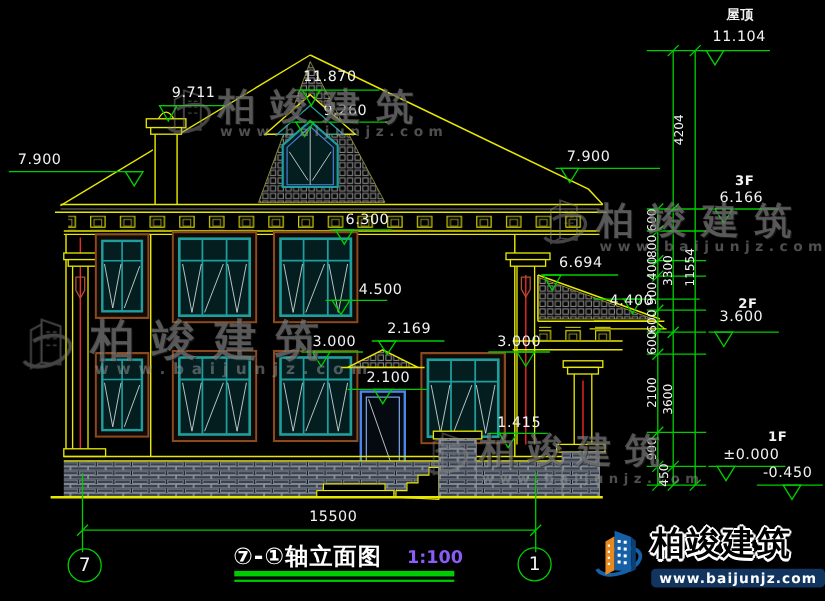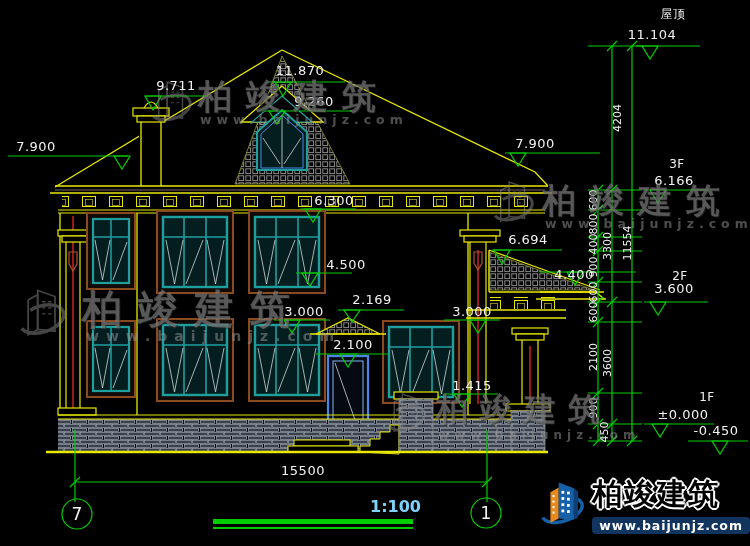--- a/index.html
+++ b/index.html
@@ -1,26 +1,26 @@
 <!DOCTYPE html>
 <html><head>
 <meta charset="utf-8">
 <style>
   html,body{margin:0;padding:0;background:#000;}
   #canvas{position:relative;width:750px;height:546px;background:#000;overflow:hidden;
           font-family:"DejaVu Sans","Liberation Sans",sans-serif;}
   #canvas svg.draw{position:absolute;left:0;top:0;}
   .lbl{position:absolute;color:#f2f2f2;font-size:13px;white-space:nowrap;
        transform:translate(-50%,-50%);letter-spacing:0.5px;}
-  .lvl{font-size:12px;font-weight:normal;}
+  .lvl{font-size:12px;font-weight:bold;}
   .vdim{position:absolute;color:#f2f2f2;font-size:11px;white-space:nowrap;
         transform:translate(-50%,-50%) rotate(-90deg);}
   .bub{position:absolute;color:#f2f2f2;font-size:17px;transform:translate(-50%,-50%);}
   .title-label{position:absolute;color:#fff;font-size:21px;font-weight:bold;letter-spacing:1px;}
-  .title-scale{position:absolute;color:#7dd3fc;font-size:16px;font-weight:bold;}
+  .title-scale{position:absolute;color:#8b5cf6;font-size:16px;font-weight:bold;}
   .t-bar{position:absolute;background:#00cd00;}
   .wm-brand{position:absolute;color:rgba(150,150,150,0.52);font-weight:bold;white-space:nowrap;
             text-shadow:1px 1px 0 rgba(40,40,40,0.6);}
   .wm-url{position:absolute;color:rgba(150,150,150,0.52);font-weight:bold;white-space:nowrap;}
   .logo-box{position:absolute;left:538px;top:462px;width:212px;height:84px;display:flex;align-items:center;}
   .logo-text{margin-left:6px;}
   .logo-brand{font-size:30px;font-weight:bold;color:#000;letter-spacing:2px;white-space:nowrap;
       text-shadow:-2px 0 #fff,2px 0 #fff,0 -2px #fff,0 2px #fff,-1px -1px #fff,1px 1px #fff,-1px 1px #fff,1px -1px #fff;}
   .logo-url{margin-top:2px;background:#12355f;border-radius:4px;color:#fff;font-weight:bold;
       font-size:12.5px;letter-spacing:1px;padding:1px 7px;display:inline-block;}
@@ -208,21 +208,21 @@
 <span class="lbl" style="left:346px;top:264px">4.500</span>
 <span class="lbl" style="left:372px;top:299px">2.169</span>
 <span class="lbl" style="left:304px;top:311px">3.000</span>
 <span class="lbl" style="left:472px;top:311px">3.000</span>
 <span class="lbl" style="left:353px;top:344px">2.100</span>
 <span class="lbl" style="left:472px;top:385px">1.415</span>
 <span class="lbl" style="left:528px;top:239px">6.694</span>
 <span class="lbl" style="left:574px;top:274px">4.400</span>
 
 <span class="lbl lvl" style="left:673px;top:14px">屋顶</span>
-<span class="lbl" style="left:652px;top:34px">11.104</span>
+<span class="lbl" style="left:672px;top:34px">11.104</span>
 <span class="lbl lvl" style="left:677px;top:164px">3F</span>
 <span class="lbl" style="left:674px;top:180px">6.166</span>
 <span class="lbl lvl" style="left:680px;top:276px">2F</span>
 <span class="lbl" style="left:674px;top:288px">3.600</span>
 <span class="lbl lvl" style="left:707px;top:397px">1F</span>
 <span class="lbl" style="left:683px;top:414px">±0.000</span>
 <span class="lbl" style="left:716px;top:430px">-0.450</span>
 
 <span class="vdim" style="left:593px;top:200px">600</span>
 <span class="vdim" style="left:593px;top:224px">800</span>
@@ -235,20 +235,21 @@
 <span class="vdim" style="left:604px;top:432px">450</span>
 <span class="vdim" style="left:617px;top:118px">4204</span>
 <span class="vdim" style="left:607px;top:246px">3300</span>
 <span class="vdim" style="left:607px;top:363px">3600</span>
 <span class="vdim" style="left:627px;top:243px">11554</span>
 
 <span class="lbl" style="left:303px;top:470px">15500</span>
 <span class="bub" style="left:77px;top:514px">7</span>
 <span class="bub" style="left:486px;top:513px">1</span>
 
+<span class="title-label" style="left:212px;top:492px">⑦-①轴立面图</span>
 <span class="title-scale" style="left:370px;top:497px">1:100</span>
 <div class="t-bar" style="left:213px;top:519px;width:200px;height:5px"></div>
 <div class="t-bar" style="left:213px;top:527px;width:200px;height:2px"></div>
 
 <span class="wm-brand" style="left:198px;top:74px;font-size:34px;letter-spacing:14px">柏竣建筑</span>
 <span class="wm-url" style="left:200px;top:112px;font-size:12.5px;letter-spacing:5px">www.baijunjz.com</span>
 <span class="wm-brand" style="left:542px;top:178px;font-size:34px;letter-spacing:14px">柏竣建筑</span>
 <span class="wm-url" style="left:545px;top:216px;font-size:12.5px;letter-spacing:5px">www.baijunjz.com</span>
 <span class="wm-brand" style="left:82px;top:282px;font-size:40px;letter-spacing:16px">柏竣建筑</span>
 <span class="wm-url" style="left:86px;top:328px;font-size:14px;letter-spacing:7px">www.baijunjz.com</span>

